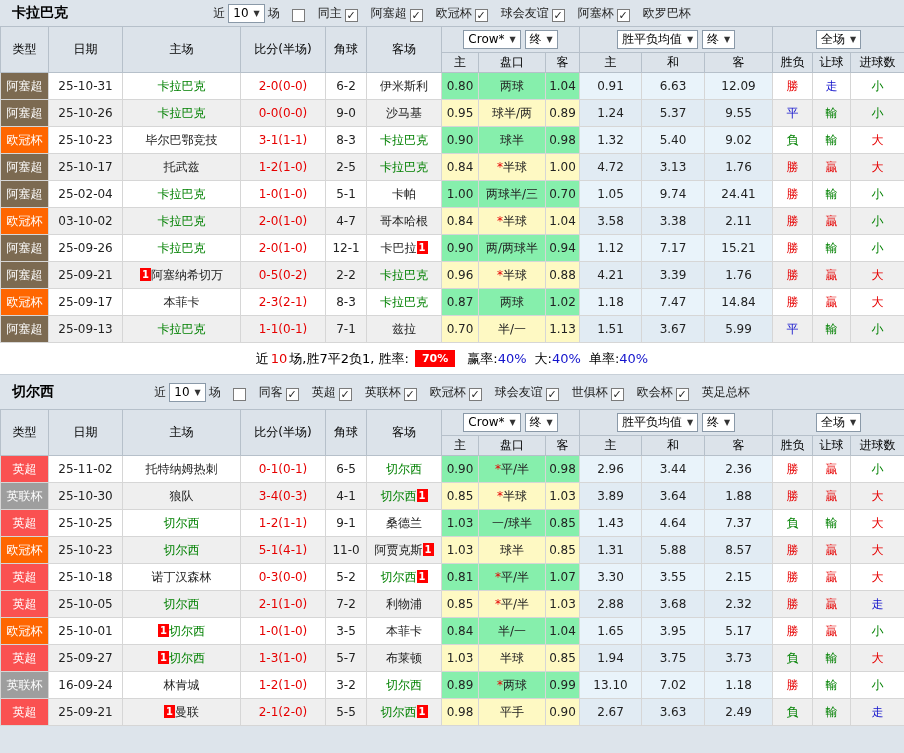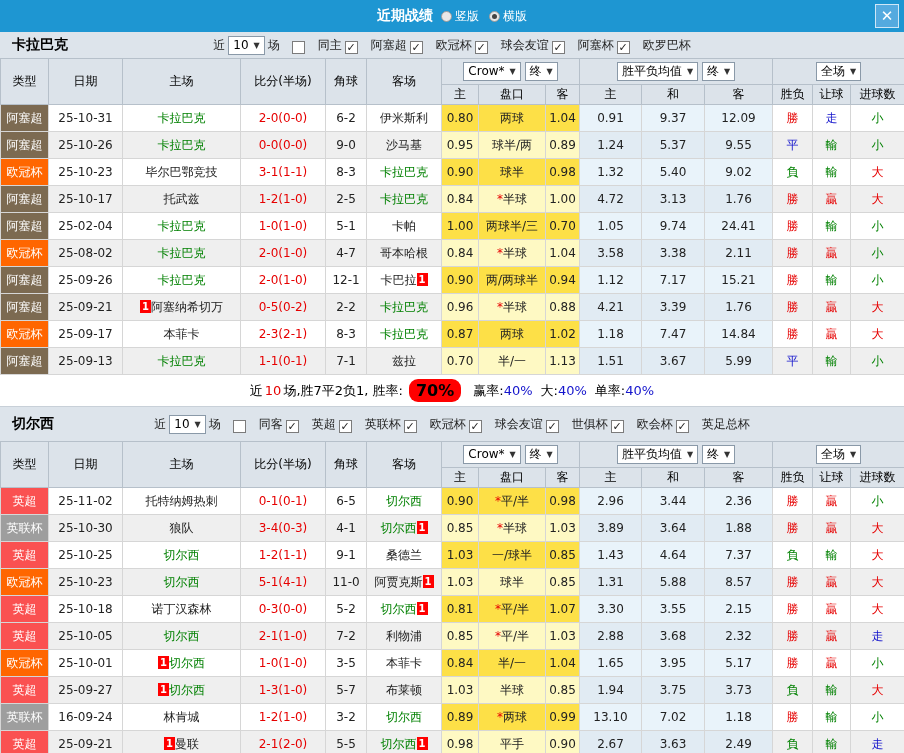--- a/index.html
+++ b/index.html
@@ -53,66 +53,52 @@
     font-size: 12px; color: #000; text-align: center; padding: 0;
   }
   thead tr.selrow th { height: 26px; }
   thead tr.subrow th { height: 20px; }
   td {
     border: 1px solid #d6d6d6; text-align: center; height: 27px;
     padding: 0 1px; font-size: 12px; color: #222; overflow: hidden; white-space: nowrap;
   }
   tr.even td.plain { background: #efefef; }
   tr.odd  td.plain { background: #fff; }
-  tr.odd  td.ah { background: #fde047; }
+  tr.odd  td.ah { background: #86efac; }
   tr.even td.ah { background: #fef9c3; }
   tr.odd  td.eu { background: #e9f3fa; }
   tr.even td.eu { background: #e1ebf3; }
   td.league { color: #fff; }
   .self-team { color: #008000; }
   .score { color: #e60000; }
   .star { color: #e60000; }
   .rc {
     display: inline-block; background: #f00; color: #fff; font-size: 10px;
     font-weight: bold; width: 11px; height: 13px; line-height: 13px;
     text-align: center; vertical-align: 1px;
   }
   
   .summary {
     height: 32px; background: #fff; border-bottom: 1px solid #c8d0d8;
     display: flex; align-items: center; justify-content: center;
     font-size: 13px; color: #000; gap: 2px;
   }
   .summary .red-num { color: #e60000; }
   .summary .rate-badge {
-    background: #f00; color: #000000; font-weight: bold; font-size: 16px;
-    padding: 2px 7px; margin: 0 4px; border-radius: 9px;
+    background: #f00; color: #ffffff; font-weight: bold; font-size: 11px;
+    padding: 2px 7px; margin: 0 4px;
   }
   .summary .blue-val { color: #1414cc; }
   .summary .stat { margin-left: 6px; }
 </style>
 </head>
 <body>
 
 <div id="app">
 
-  <div class="titlebar">
-    <span class="title">近期战绩</span>
-    <span class="radio-group">
-      <span class="radio-item">
-        <span class="radio-circle"></span>
-        <span>竖版</span>
-      </span>
-      <span class="radio-item">
-        <span class="radio-circle checked"></span>
-        <span>横版</span>
-      </span>
-    </span>
-    <span class="close-btn">✕</span>
-  </div>
 
   <div id="sections">
       <div class="section">
         <div class="filter-row">
           <span class="team-name">卡拉巴克</span>
           <span class="filters">
             <span>近</span>
             <span class="sel">
               <span>10</span>
               <span class="arrow">▼</span>
@@ -207,21 +193,21 @@
               <td class="league" style="background: rgb(124, 106, 81);">阿塞超</td>
               <td class="plain">25-10-31</td>
               <td class="plain"><span class="self-team">卡拉巴克</span></td>
               <td class="plain score">2-0(0-0)</td>
               <td class="plain">6-2</td>
               <td class="plain"><span>伊米斯利</span></td>
               <td class="ah">0.80</td>
               <td class="ah">两球</td>
               <td class="ah">1.04</td>
               <td class="eu">0.91</td>
-              <td class="eu">9.37</td>
+              <td class="eu">6.63</td>
               <td class="eu">12.09</td>
               <td class="plain" style="color: rgb(230, 0, 0);">勝</td>
               <td class="plain" style="color: rgb(20, 20, 204);">走</td>
               <td class="plain" style="color: rgb(0, 128, 0);">小</td>
             </tr>
             <tr class="even">
               <td class="league" style="background: rgb(124, 106, 81);">阿塞超</td>
               <td class="plain">25-10-26</td>
               <td class="plain"><span class="self-team">卡拉巴克</span></td>
               <td class="plain score">0-0(0-0)</td>
@@ -283,21 +269,21 @@
               <td class="ah">0.70</td>
               <td class="eu">1.05</td>
               <td class="eu">9.74</td>
               <td class="eu">24.41</td>
               <td class="plain" style="color: rgb(230, 0, 0);">勝</td>
               <td class="plain" style="color: rgb(0, 128, 0);">輸</td>
               <td class="plain" style="color: rgb(0, 128, 0);">小</td>
             </tr>
             <tr class="even">
               <td class="league" style="background: rgb(255, 102, 0);">欧冠杯</td>
-              <td class="plain">25-08-02</td>
+              <td class="plain">03-10-02</td>
               <td class="plain"><span class="self-team">卡拉巴克</span></td>
               <td class="plain score">2-0(1-0)</td>
               <td class="plain">4-7</td>
               <td class="plain"><span>哥本哈根</span></td>
               <td class="ah">0.84</td>
               <td class="ah"><span class="star">*</span>半球</td>
               <td class="ah">1.04</td>
               <td class="eu">3.58</td>
               <td class="eu">3.38</td>
               <td class="eu">2.11</td>

